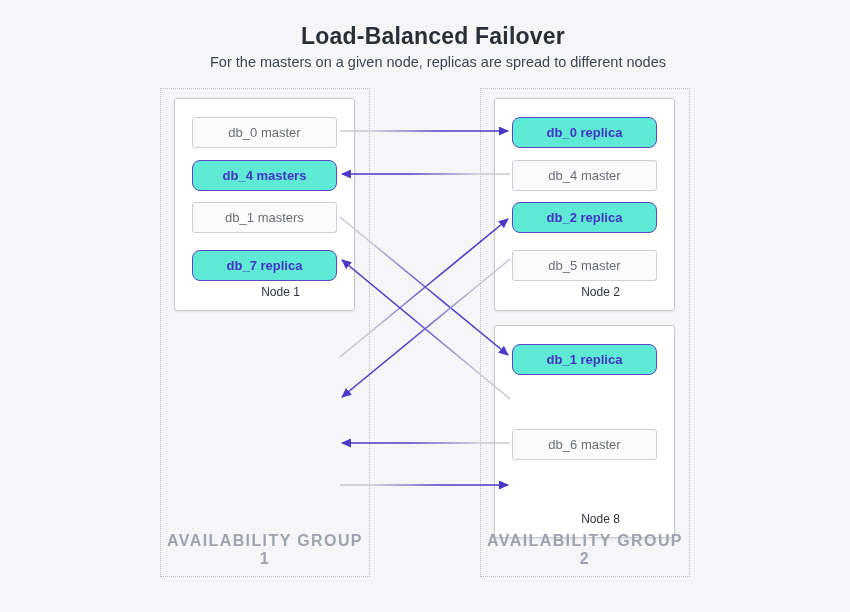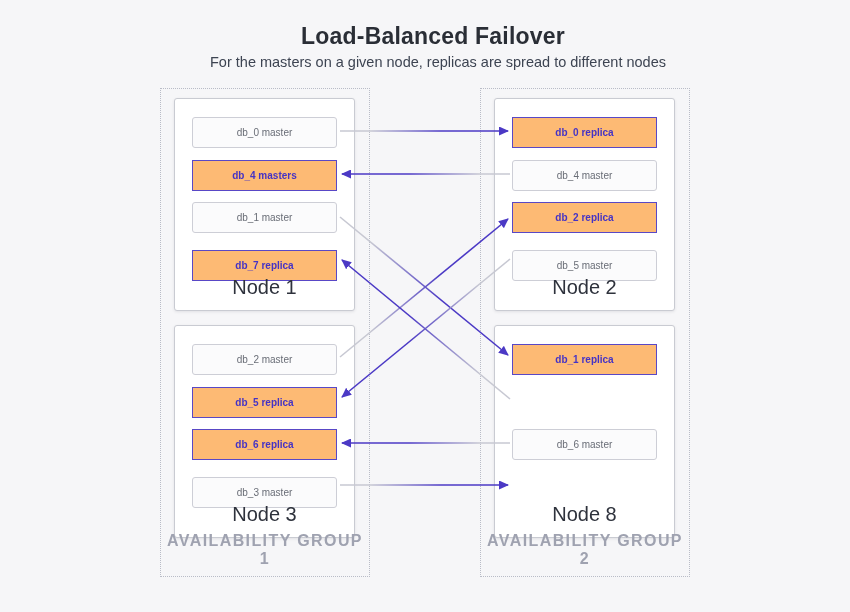--- a/index.html
+++ b/index.html
@@ -46,73 +46,66 @@
     border:1px solid #c9cbd2;
     border-radius:3px;
     box-shadow:0 1px 3px rgba(40,40,60,0.10);
     box-sizing:border-box;
   }
   .node-top{top:9px;}
   .node-bottom{top:236px;}
   .node-label{
     position:absolute;bottom:11px;left:0;width:100%;
     text-align:center;
-    font-size:20px;color:#2e323c;
+    font-size:12px;color:#2e323c;padding-left:16px;
   }
   .db{
     position:absolute;left:17px;
     width:145px;height:31px;
     box-sizing:border-box;
     display:flex;align-items:center;justify-content:center;
     border-radius:3px;
-    font-size:10px;
+    font-size:13px;
   }
   .r1{top:18px;}
   .r2{top:61px;}
   .r3{top:103px;}
   .r4{top:145px;margin-top:6px;}
   .db.master{
     background:#fbfbfc;
     border:1px solid #cdced6;
     color:#696d76;
   }
   .db.replica{
-    background:#fdba74;
+    background:#5eead4;
     border:1.5px solid #5948c6;
     color:#4533c5;
     font-weight:700;
-    border-radius:0;
+    border-radius:8px;
   }
   .arrows{
     position:absolute;top:0;left:0;
     pointer-events:none;
   }
 </style>
 </head>
 <body>
 
 <div class="canvas">
 
   <h1 class="title">Load-Balanced Failover</h1>
   <p class="subtitle">For the masters on a given node, replicas are spread to different nodes</p>
 
   <div class="group group1">
     <div class="node node-top">
       <div class="db master  r1">db_0 master</div>
       <div class="db replica r2">db_4 masters</div>
-      <div class="db master  r3">db_1 master</div>
+      <div class="db master  r3">db_1 masters</div>
       <div class="db replica r4">db_7 replica</div>
       <div class="node-label">Node 1</div>
-    </div>
-    <div class="node node-bottom">
-      <div class="db master  r1">db_2 master</div>
-      <div class="db replica r2">db_5 replica</div>
-      <div class="db replica r3">db_6 replica</div>
-      <div class="db master  r4">db_3 master</div>
-      <div class="node-label">Node 3</div>
     </div>
     <div class="group-label">AVAILABILITY GROUP 1</div>
   </div>
 
   <div class="group group2">
     <div class="node node-top">
       <div class="db replica r1">db_0 replica</div>
       <div class="db master  r2">db_4 master</div>
       <div class="db replica r3">db_2 replica</div>
       <div class="db master  r4">db_5 master</div>

